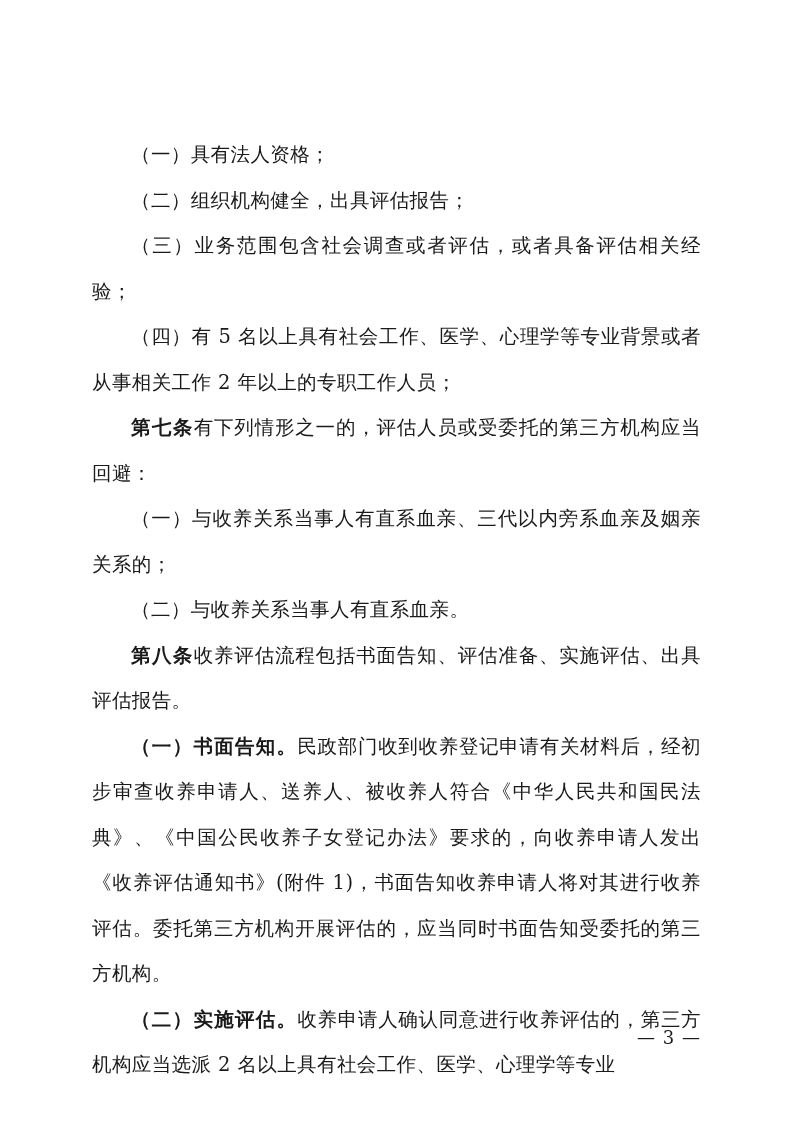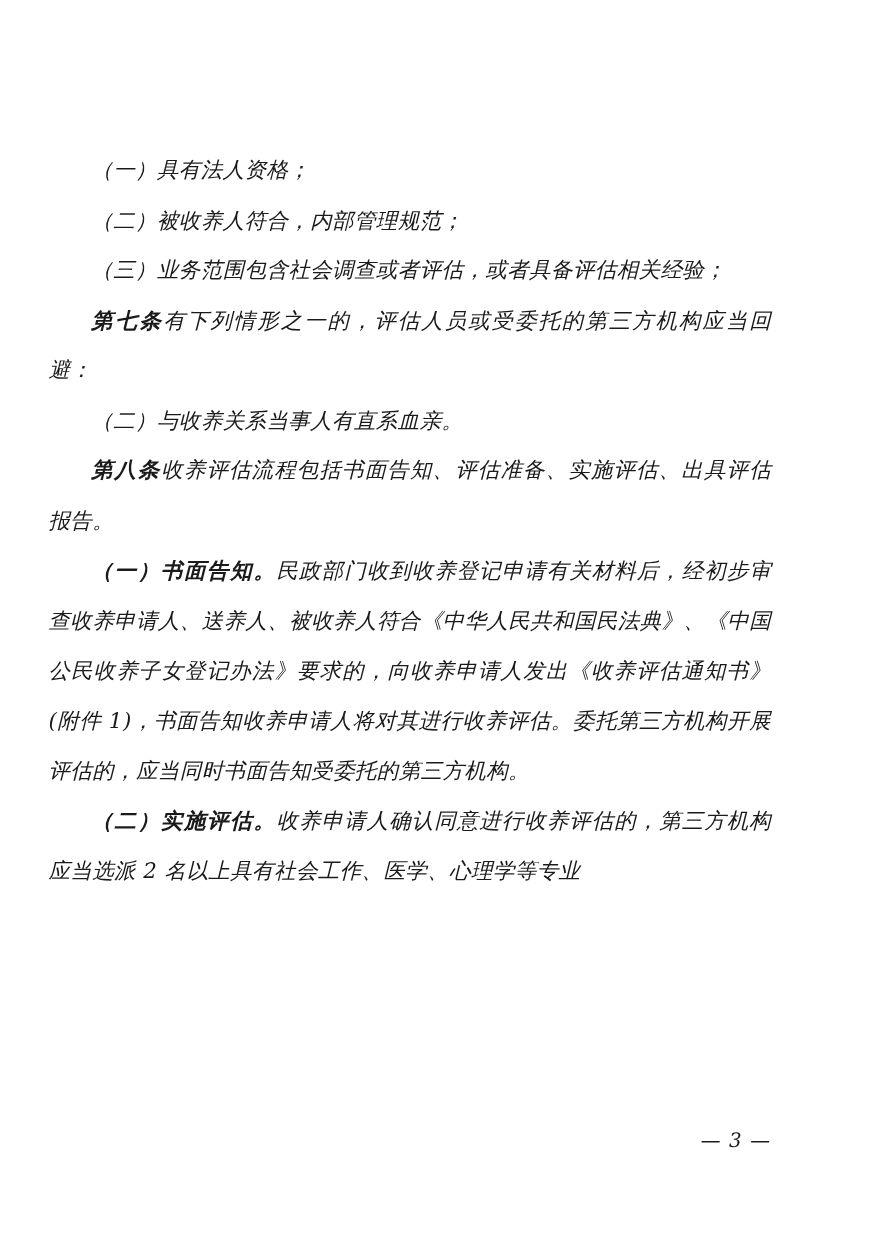--- a/index.html
+++ b/index.html
@@ -15,22 +15,21 @@
     color: #1a1a1a;
     overflow: hidden;
   }
   .page {
     position: absolute;
     left: 0;
     top: 0;
     width: 793px;
     height: 1122px;
     box-sizing: border-box;
-    padding: 132px 92px 60px 44px;
-    font-style: italic;
+    padding: 132px 92px 60px 92px;
   }
   .body-text {
     font-size: 19.5px;
     line-height: 45.5px;
     letter-spacing: 0.4px;
     text-align: justify;
     text-justify: inter-ideograph;
   }
   p.para {
     margin: 0;
@@ -55,30 +54,32 @@
   }
 </style>
 </head>
 <body>
 
 <div class="page">
   <div class="body-text">
 
     <p class="para">（一）具有法人资格；</p>
 
-    <p class="para">（二）被收养人符合，内部管理规范；</p>
+    <p class="para">（二）组织机构健全，出具评估报告；</p>
 
     <p class="para">（三）业务范围包含社会调查或者评估，或者具备评估相关经验；</p>
 
+    <p class="para">（四）有 5 名以上具有社会工作、医学、心理学等专业背景或者从事相关工作 2 年以上的专职工作人员；</p>
 
 
     <p class="para">
       <span class="lead">第七条</span><span>有下列情形之一的，评估人员或受委托的第三方机构应当回避：</span>
     </p>
 
+    <p class="para">（一）与收养关系当事人有直系血亲、三代以内旁系血亲及姻亲关系的；</p>
 
     <p class="para">（二）与收养关系当事人有直系血亲。</p>
 
     <p class="para">
       <span class="lead">第八条</span><span>收养评估流程包括书面告知、评估准备、实施评估、出具评估报告。</span>
     </p>
 
     <p class="para">
       <span class="lead-spaced">（一）书面告知。</span><span>民政部门收到收养登记申请有关材料后，经初步审查收养申请人、送养人、被收养人符合《中华人民共和国民法典》、《中国公民收养子女登记办法》要求的，向收养申请人发出《收养评估通知书》(附件 1)，书面告知收养申请人将对其进行收养评估。委托第三方机构开展评估的，应当同时书面告知受委托的第三方机构。</span>
     </p>

